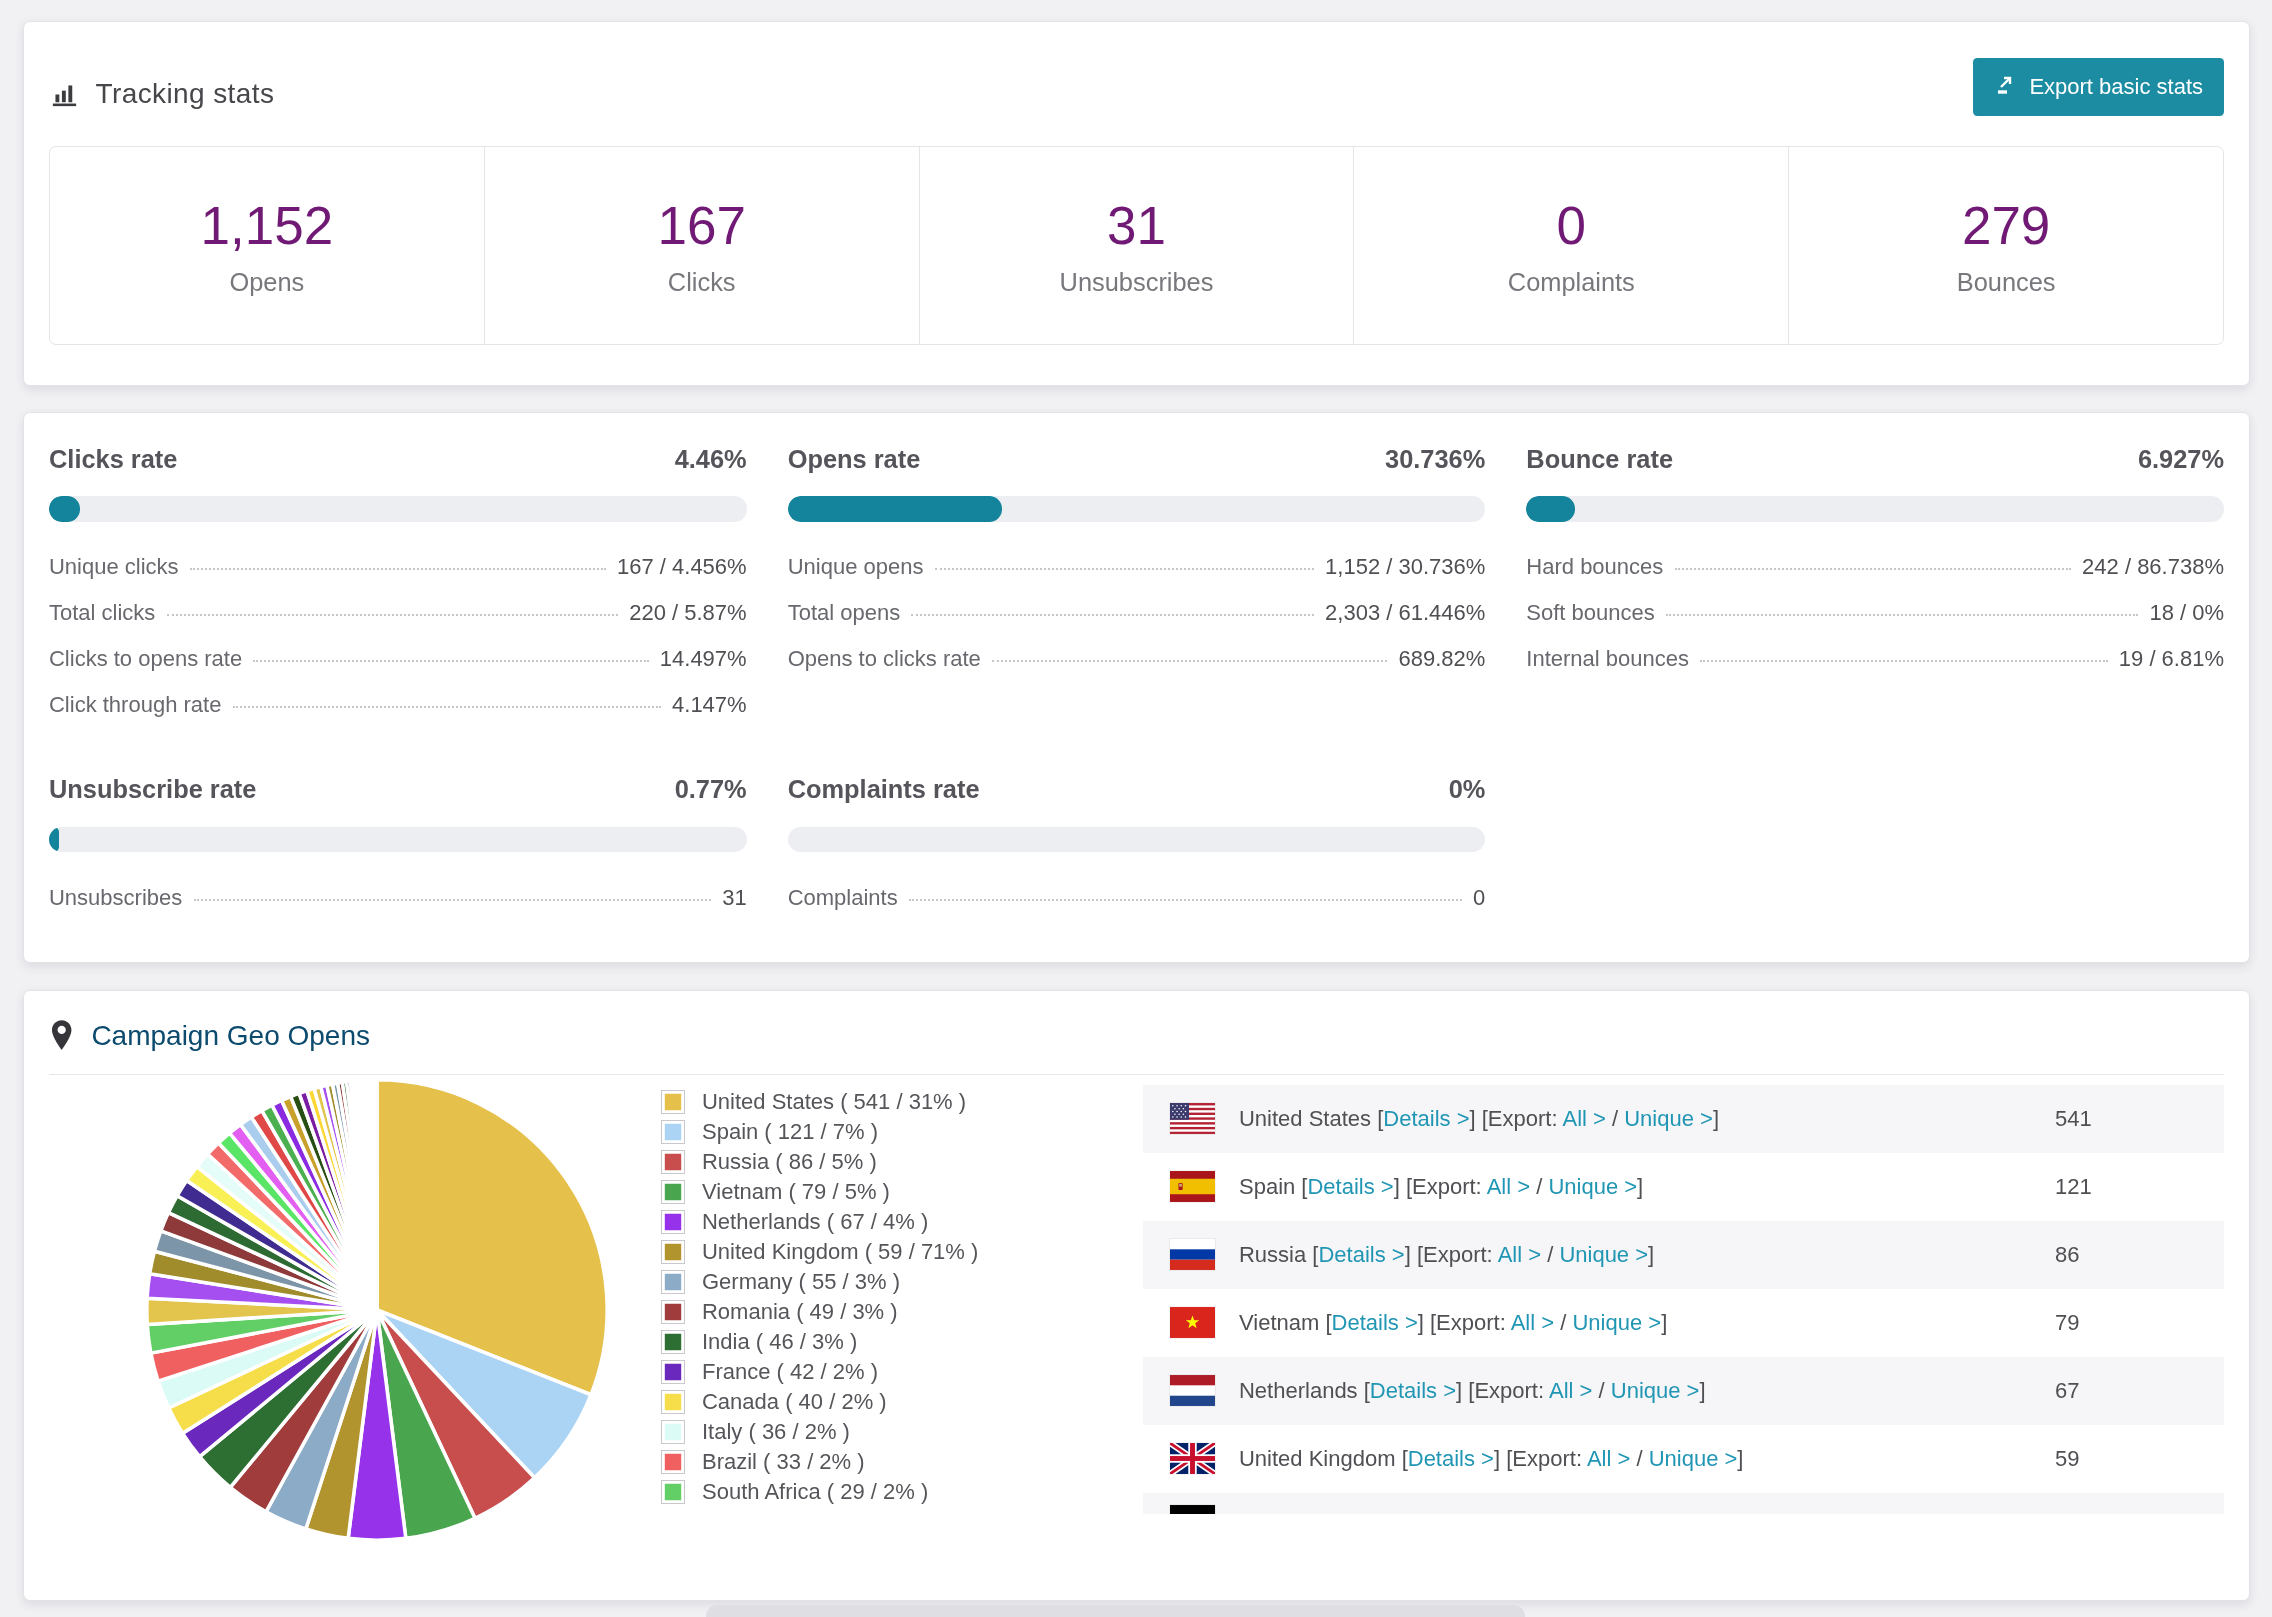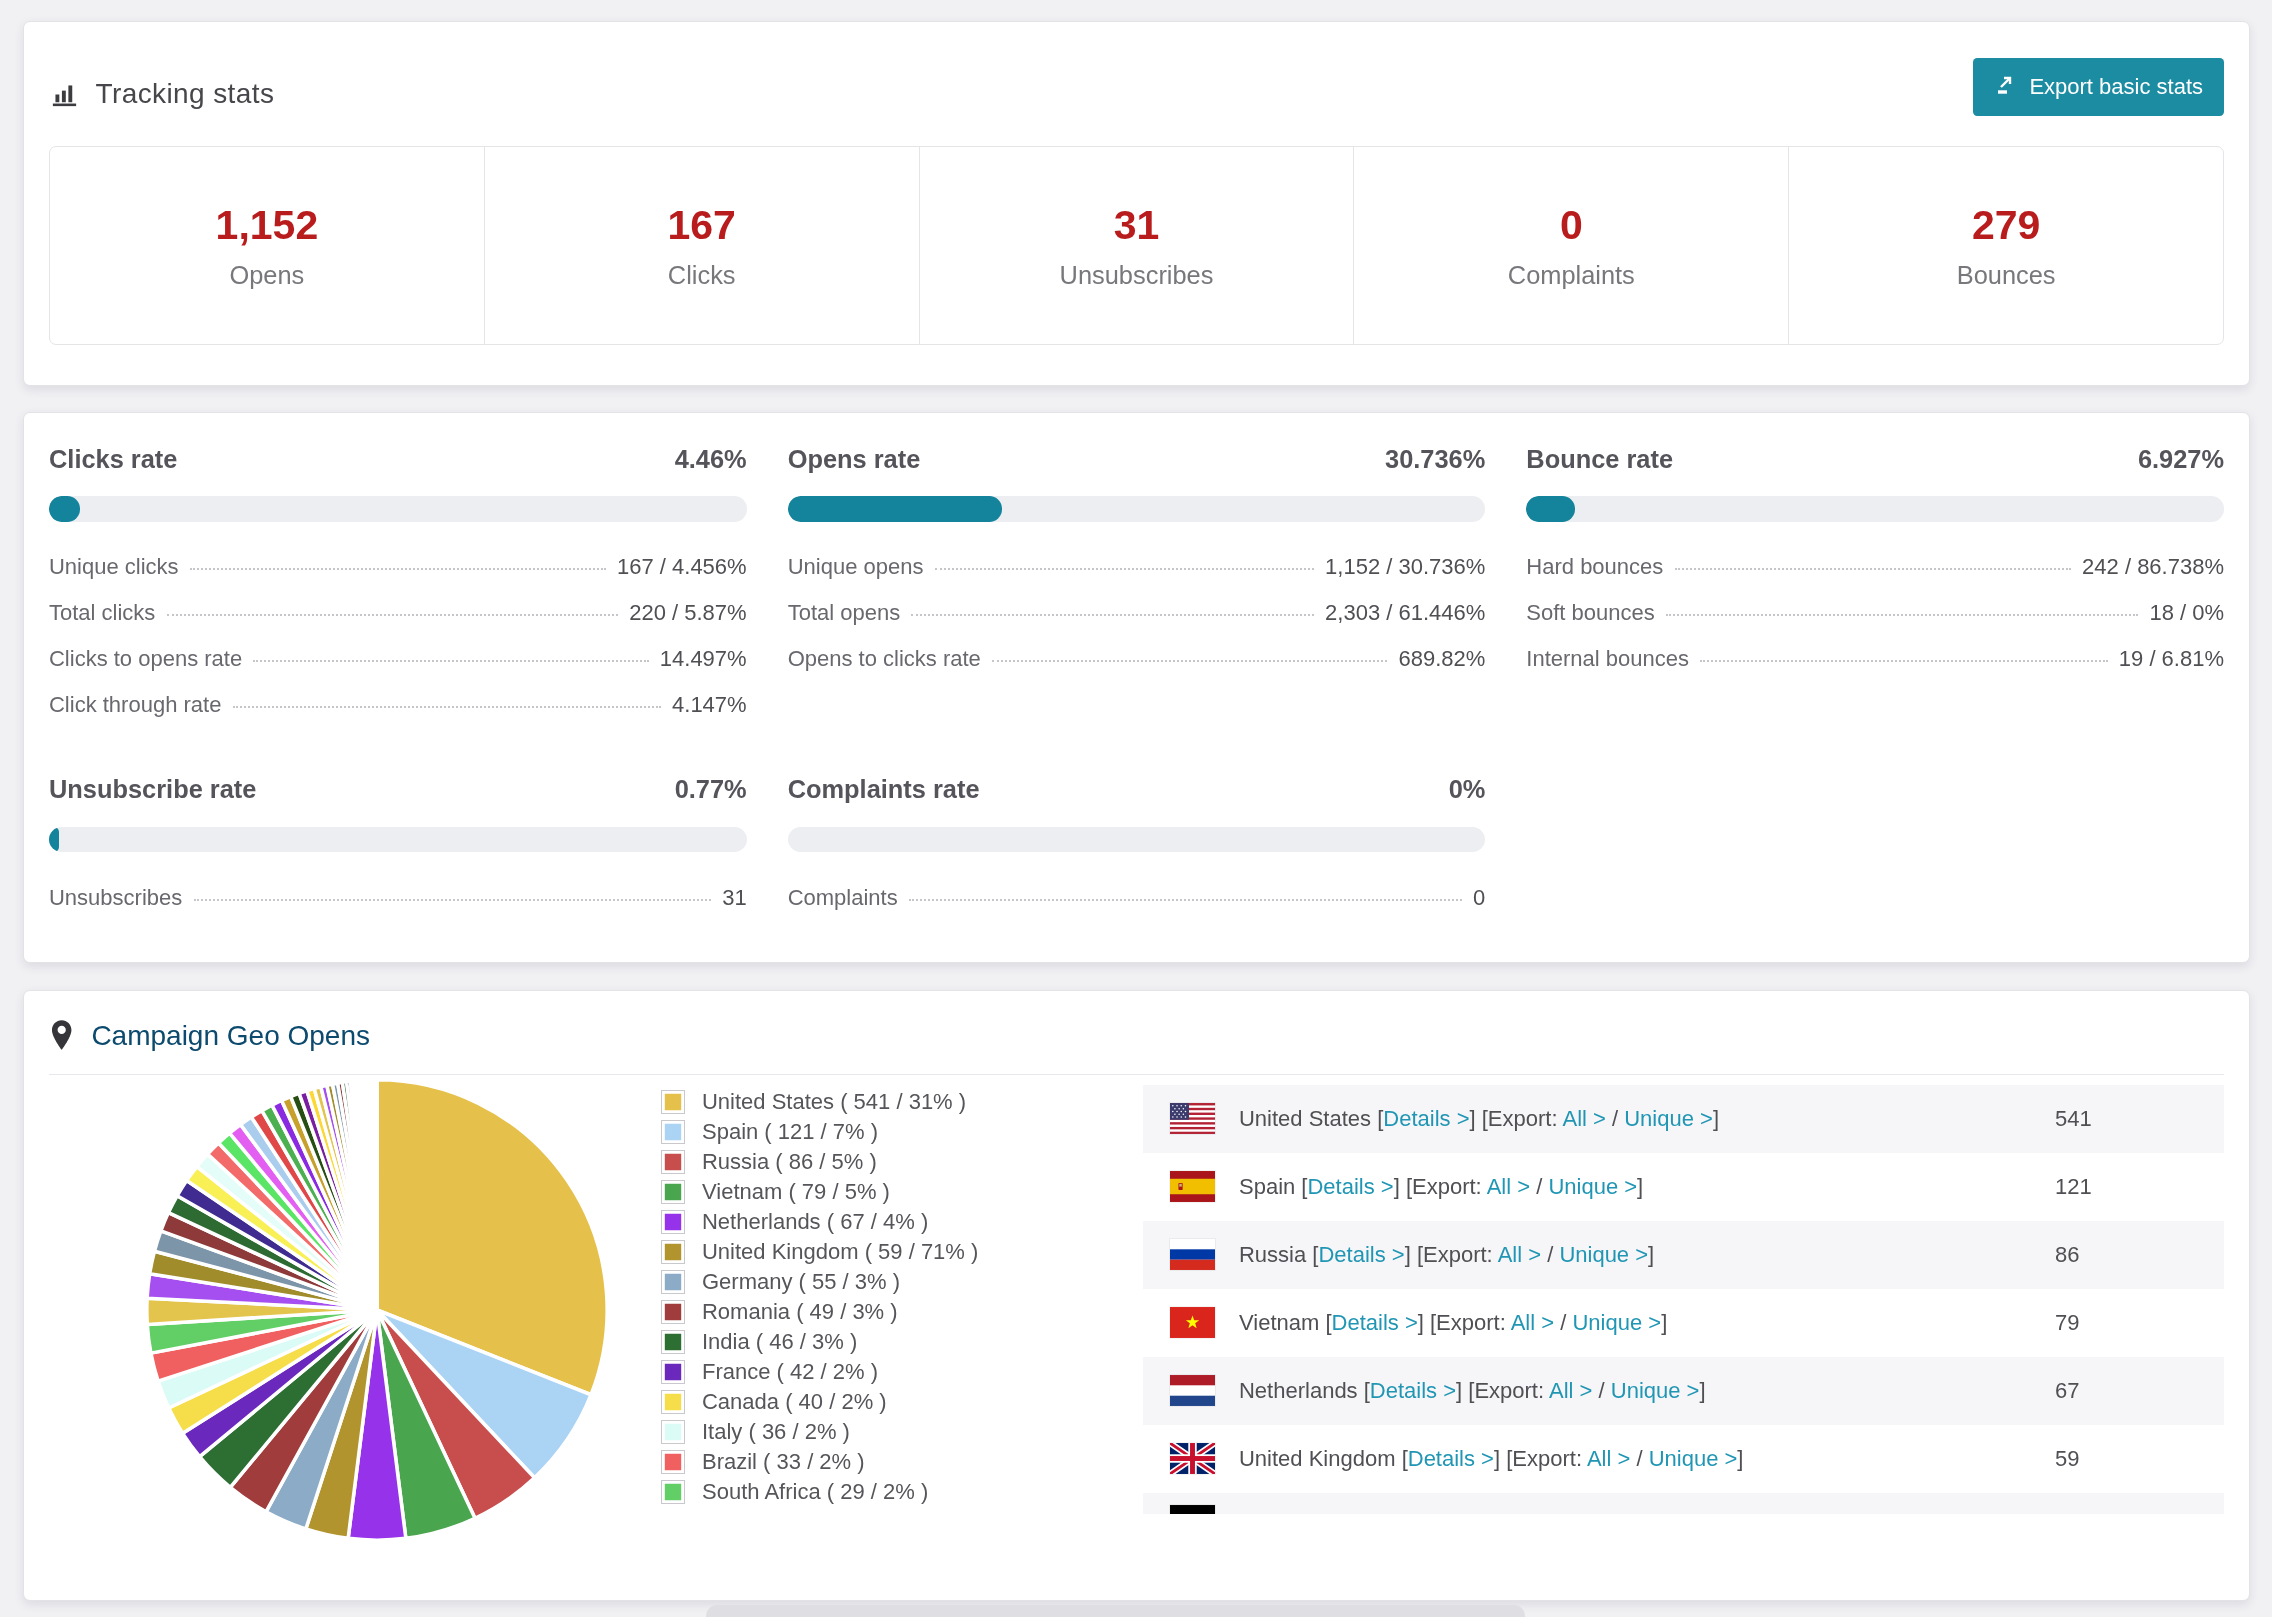--- a/index.html
+++ b/index.html
@@ -28,21 +28,21 @@
     display:flex; align-items:center; gap:11.3px;
     background:#1b8ca2; color:#fff; border:none; border-radius:4.2px;
     font-size:22px; font-family:inherit; padding:14px 21px; cursor:pointer;
   }
   .stats-strip {
     margin-top:18.4px; display:flex; height:199px;
     border:0.7px solid #e5e5e8; border-radius:7px; overflow:hidden; background:#fff;
   }
   .stat { flex:1; display:flex; flex-direction:column; align-items:center; justify-content:center; border-left:0.7px solid #e5e5e8; }
   .stat:first-child { border-left:none; }
-  .stat .num { font-size:41px; font-weight:700; color:#b91c1c; }
+  .stat .num { font-size:53px; font-weight:400; color:#701a75; }
   .stat .lbl { font-size:25.4px; color:#77777c; margin-top:11.3px; }
 
   
   .card2 { margin-top:25.4px; padding:32px 25.4px 41px; }
   .rates-grid { display:grid; grid-template-columns:1fr 1fr 1fr; column-gap:41px; }
   .rates-row2 { margin-top:47px; }
   .rate-head { display:flex; justify-content:space-between; align-items:baseline; font-size:25.4px; font-weight:700; color:#54545a; margin-bottom:22.6px; }
   .bar { height:25.4px; background:#eceef1; border-radius:12.7px; position:relative; overflow:hidden; }
   .bar-fill { position:absolute; left:0; top:0; height:100%; background:#14849c; border-radius:12.7px; }
   .rate-rows { margin-top:22.6px; }

